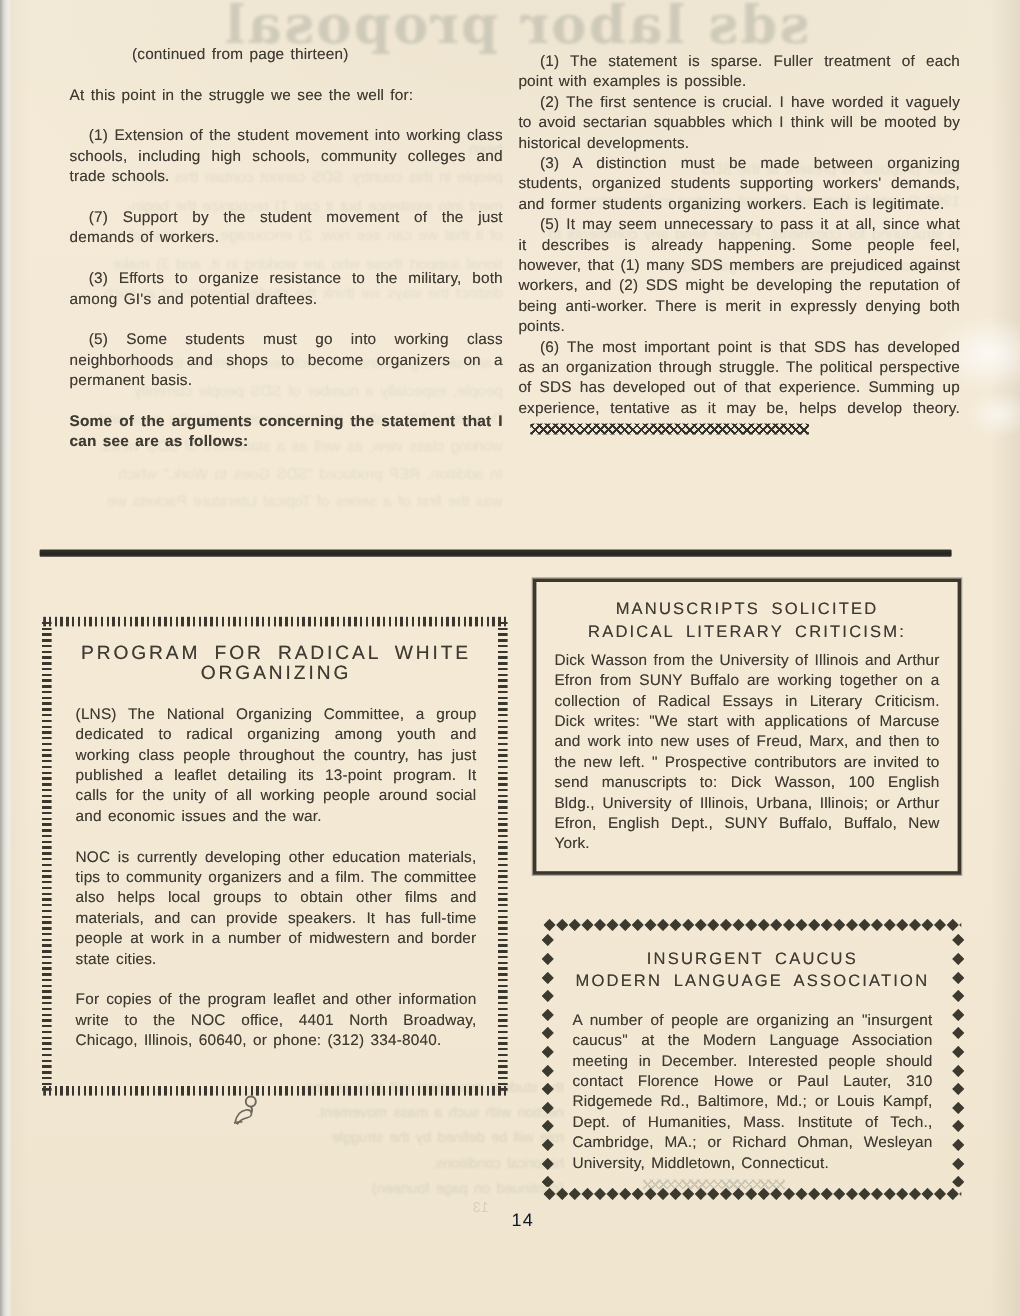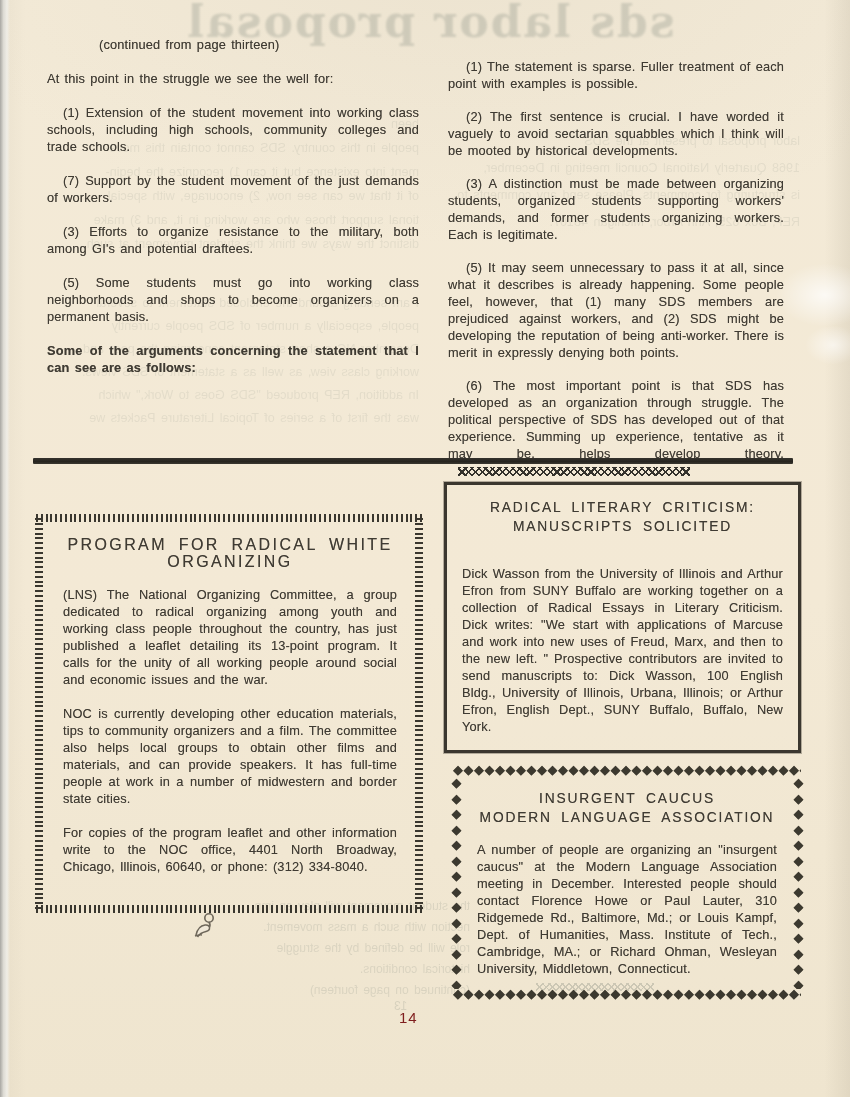--- a/index.html
+++ b/index.html
@@ -28,25 +28,25 @@
   .ghost-zigzag{position:absolute;left:536px;top:983px;width:118px;height:8px;opacity:0.30;filter:blur(0.4px);
     background:repeating-linear-gradient(45deg,#7d8277 0 1.4px,transparent 1.4px 4.6px),
                repeating-linear-gradient(-45deg,#7d8277 0 1.4px,transparent 1.4px 4.6px);}
 
   
   .content{position:absolute;inset:0;z-index:2;}
   .txt{font-size:12.8px;line-height:17px;text-align:justify;word-spacing:1.5px;letter-spacing:0.15px;
     text-shadow:0 0 0.4px rgba(63,59,51,0.55);}
   .col-left{position:absolute;left:42px;top:36px;width:377px;}
   .col-right{position:absolute;left:432px;top:42px;width:368px;}
-  .col-left p{margin:0 0 17px 5px;}
+  .col-left p{margin:0 0 17px 16px;}
   .continued-line{text-indent:52px;}
   .lc-item{text-indent:16px;}
   .lc-closing{margin-top:14px !important;font-weight:bold;}
-  .col-right p{margin:16px;text-indent:18px;}
+  .col-right p{margin:0;text-indent:18px;}
   .zigzag{display:inline-block;width:232px;height:9px;margin-left:10px;vertical-align:-1px;
     background:repeating-linear-gradient(45deg,#34322c 0 1.6px,transparent 1.6px 4.8px),
                repeating-linear-gradient(-45deg,#34322c 0 1.6px,transparent 1.6px 4.8px);}
   .divider{position:absolute;left:33px;top:458px;width:760px;height:6px;
     background:linear-gradient(180deg,#35332d 0%,#26241f 60%,#3a3831 100%);border-radius:1px;}
 
   
   .noc-box{position:absolute;left:35px;top:514px;width:388px;box-sizing:border-box;
     padding:22px 26px 20px 28px;}
   .stitch-h{position:absolute;left:1px;right:1px;height:8px;
@@ -61,39 +61,39 @@
     text-shadow:0 0 0.5px rgba(63,59,51,0.6);}
   .noc-box .box-title{margin:0 0 16px 0;}
   .noc-box p{margin:0 0 17px 0;}
   .noc-box p:last-child{margin-bottom:18px;}
 
   
   .lit-box{position:absolute;left:444px;top:482px;width:357px;box-sizing:border-box;
     border:3px solid #3b372f;box-shadow:0 0 0 1px rgba(59,55,47,0.35);
     padding:13px 15px 15px 15px;}
   .lit-box .box-title{font-size:13.8px;letter-spacing:1.8px;word-spacing:4px;line-height:19px;margin:0;}
-  .lit-box .body{margin-top:29px;}
+  .lit-box .body{margin-top:5px;}
 
   
   .mla-box{position:absolute;left:447px;top:761px;width:360px;box-sizing:border-box;
     padding:28px 30px 26px 30px;}
   .d-row{position:absolute;left:6px;right:6px;height:16px;overflow:hidden;white-space:nowrap;
     font-size:13px;letter-spacing:0.5px;color:#3c392f;text-align:center;line-height:16px;}
   .d-top{top:1px;}
   .d-bottom{bottom:1px;}
   .d-col{position:absolute;top:14px;bottom:14px;width:16px;overflow:hidden;
     writing-mode:vertical-rl;text-orientation:upright;font-size:13px;line-height:16px;
     letter-spacing:0.5px;color:#3c392f;}
   .d-left{left:1px;}
   .d-right{right:1px;}
   .mla-box .box-title{font-size:13.8px;letter-spacing:1.8px;word-spacing:4px;line-height:19px;margin:0;text-align:center;}
   .mla-box .body{margin-top:14px;}
 
-  .page-number{position:absolute;left:399px;top:1009px;width:46px;text-align:left;
-    font-size:15px;letter-spacing:1px;color:#7f1d1d;}
+  .page-number{position:absolute;left:399px;top:1009px;width:46px;text-align:right;
+    font-size:15px;letter-spacing:1px;color:#0f172a;}
   .doodle{position:absolute;left:192px;top:910px;width:26px;height:30px;}
 </style>
 </head>
 <body>
 
 <div class="canvas">
   <div class="paper"></div>
   <div class="scanner-edge"></div>
 
   <div class="ghost ghost-headline">sds labor proposal</div>
@@ -158,22 +158,22 @@
       <div class="stitch-h stitch-bottom"></div>
       <div class="stitch-v stitch-left"></div>
       <div class="stitch-v stitch-right"></div>
       <div class="box-title">PROGRAM FOR RADICAL WHITE ORGANIZING</div>
       <p>(LNS) The National Organizing Committee, a group dedicated to radical organizing among youth and working class people throughout the country, has just published a leaflet detailing its 13-point program. It calls for the unity of all working people around social and economic issues and the war.</p>
       <p>NOC is currently developing other education materials, tips to community organizers and a film.  The committee also helps local groups to obtain other films and materials, and can provide speakers.  It has full-time people at work in a number of midwestern and border state cities.</p>
       <p>For copies of the program leaflet and other information write to the NOC office, 4401 North Broadway, Chicago, Illinois, 60640, or phone: (312) 334-8040.</p>
     </div>
 
     <div class="lit-box txt">
+      <div class="box-title">MANUSCRIPTS SOLICITED</div>
       <div class="box-title">RADICAL LITERARY CRITICISM:</div>
-      <div class="box-title">MANUSCRIPTS SOLICITED</div>
       <div class="body">Dick Wasson from the University of Illinois and Arthur Efron from SUNY Buffalo are working together on a collection of Radical Essays in Literary Criticism. Dick writes:  "We start with applications of Marcuse and work into new uses of Freud, Marx, and then to the new left. "  Prospective contributors are invited to send manuscripts to:  Dick Wasson, 100 English Bldg., University of Illinois, Urbana, Illinois; or Arthur Efron, English Dept., SUNY Buffalo, Buffalo, New York.</div>
     </div>
 
     <div class="mla-box txt">
       <div class="d-row d-top">◆◆◆◆◆◆◆◆◆◆◆◆◆◆◆◆◆◆◆◆◆◆◆◆◆◆◆◆◆◆◆◆◆◆◆◆◆◆◆◆</div>
       <div class="d-row d-bottom">◆◆◆◆◆◆◆◆◆◆◆◆◆◆◆◆◆◆◆◆◆◆◆◆◆◆◆◆◆◆◆◆◆◆◆◆◆◆◆◆</div>
       <div class="d-col d-left">◆◆◆◆◆◆◆◆◆◆◆◆◆◆◆◆◆◆◆◆</div>
       <div class="d-col d-right">◆◆◆◆◆◆◆◆◆◆◆◆◆◆◆◆◆◆◆◆</div>
       <div class="box-title">INSURGENT CAUCUS</div>
       <div class="box-title">MODERN LANGUAGE ASSOCIATION</div>

